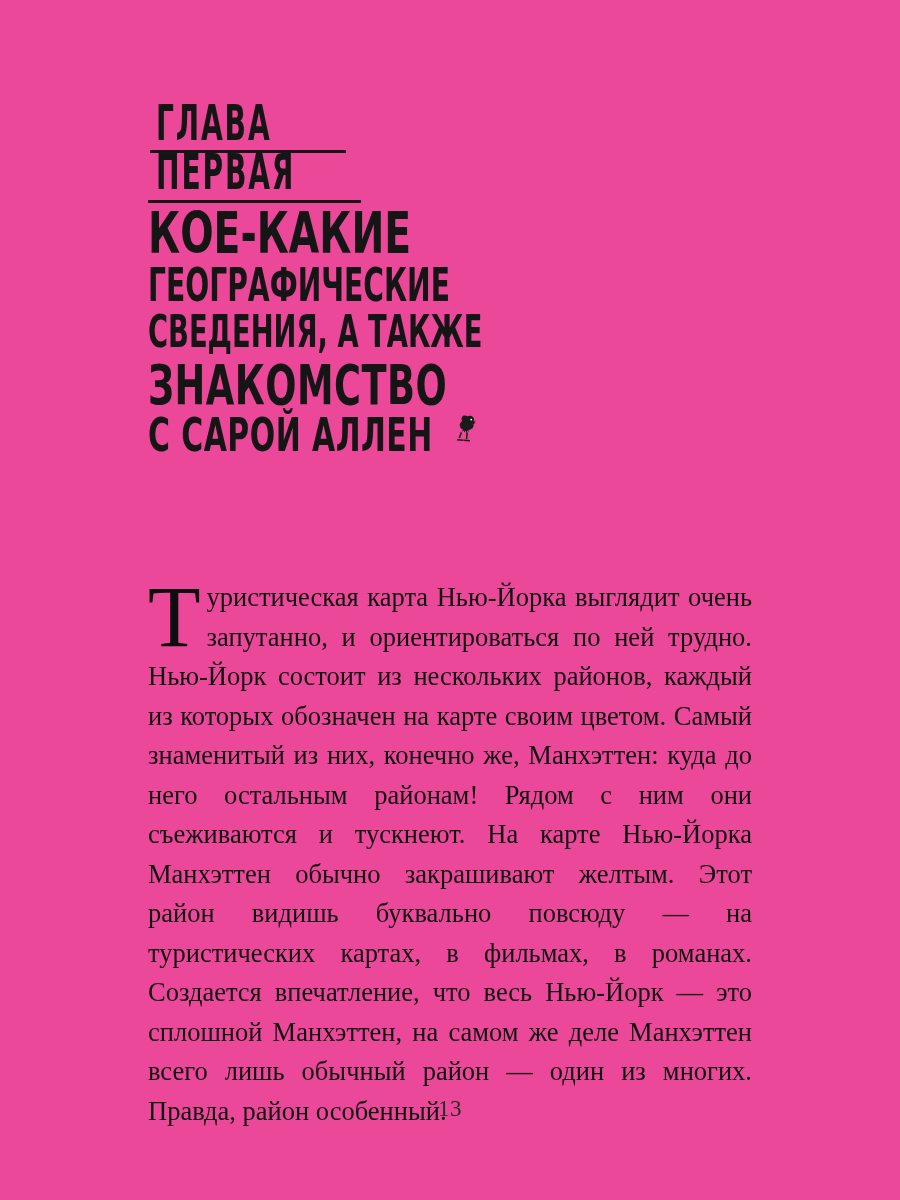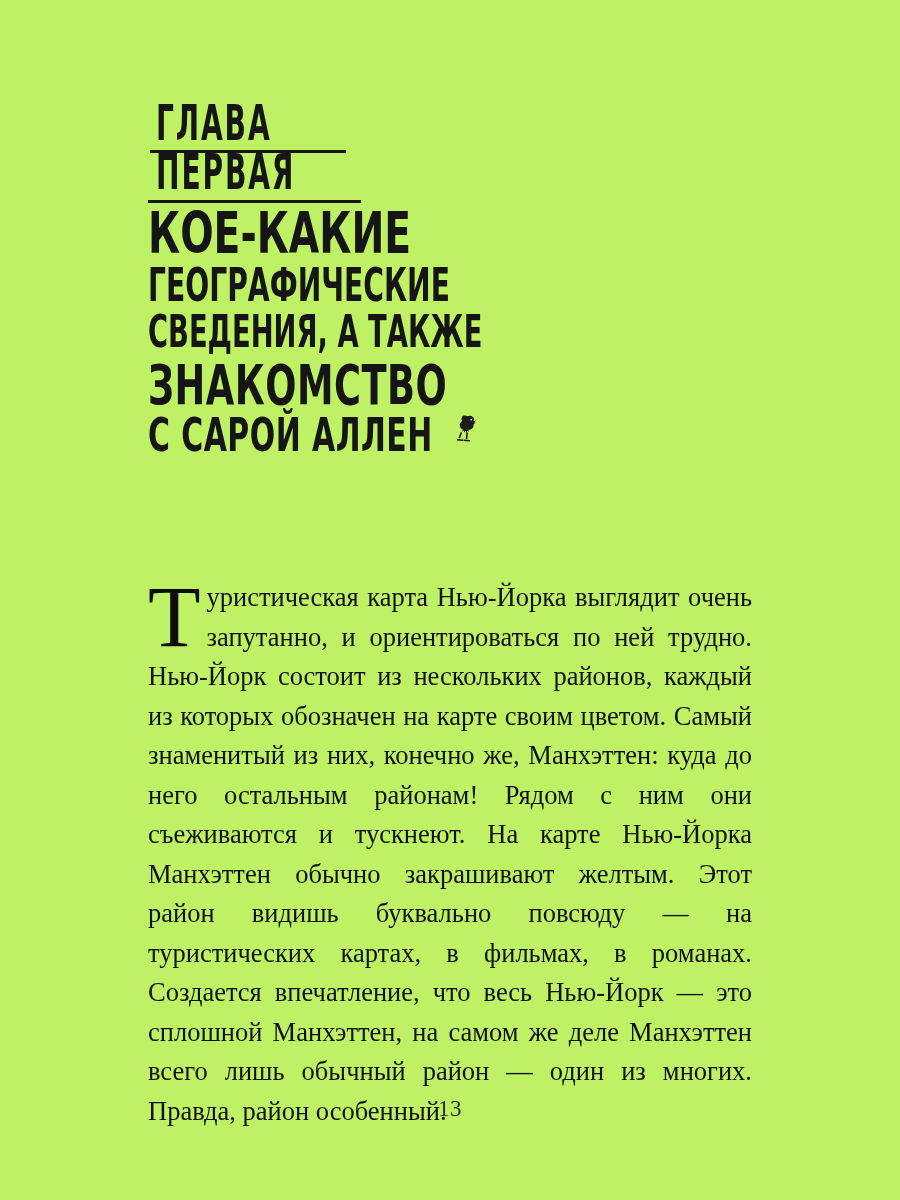--- a/index.html
+++ b/index.html
@@ -12,21 +12,21 @@
     height: 1200px;
     position: relative;
     overflow: hidden;
     font-family: "Liberation Serif", "DejaVu Serif", serif;
     color: #1a1a1a;
   }
 
   .page {
     position: absolute;
     inset: 0;
-    background: #bef264;
+    background: #ec4899;
   }
 
   
   .title-block {
     position: absolute;
     left: 148px;
     top: 108px;
     width: 330px;
   }
 

